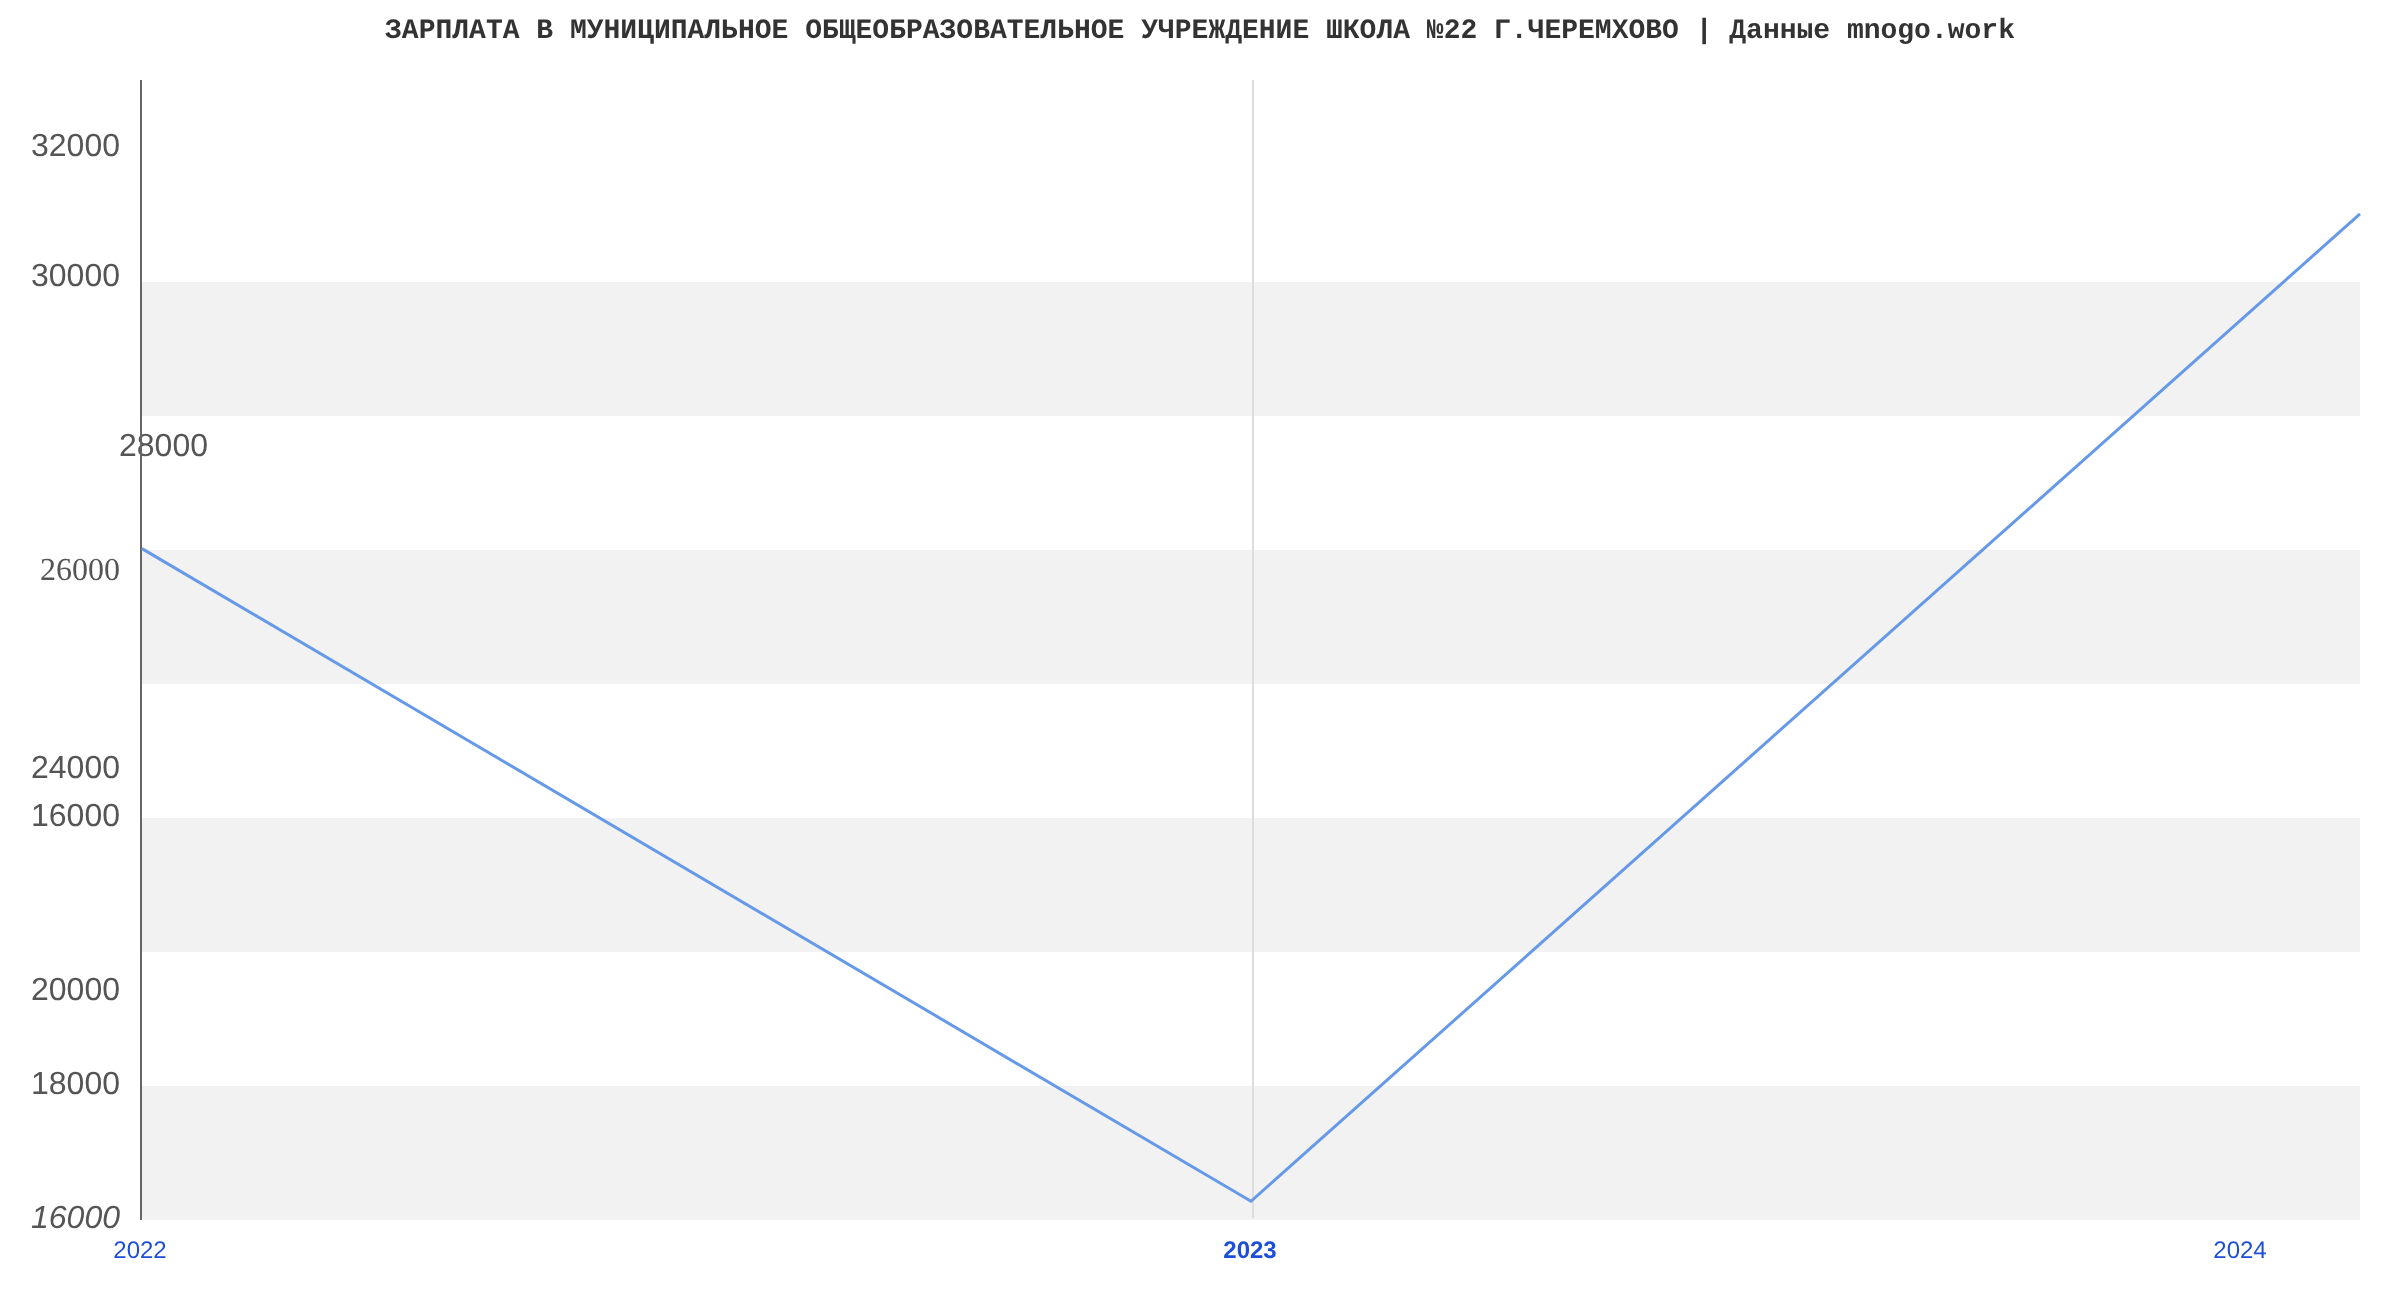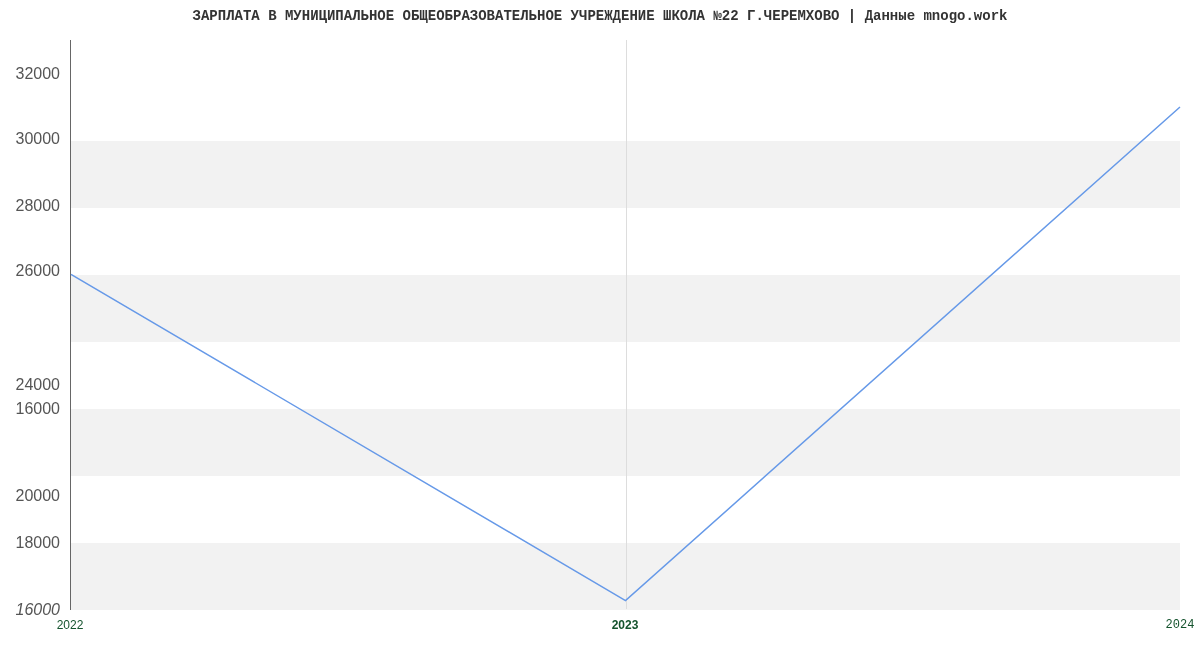--- a/index.html
+++ b/index.html
@@ -47,21 +47,21 @@
     text-align: right;
     width: 60px;
     font-size: 16px;
     color: #555555;
     left: 0;
     transform: translateY(-50%);
   }
   .x-label {
     position: absolute;
     font-size: 12px;
-    color: #14532d;
+    color: #1d4ed8;
     bottom: 18px;
     transform: translateX(-50%);
   }
   .x-gridline {
     position: absolute;
     top: 0;
     bottom: 0;
     width: 1px;
     background: #dddddd;
   }
@@ -83,30 +83,30 @@
 
 <div class="chart-container">
   <div class="chart-title">ЗАРПЛАТА В МУНИЦИПАЛЬНОЕ ОБЩЕОБРАЗОВАТЕЛЬНОЕ УЧРЕЖДЕНИЕ ШКОЛА №22 Г.ЧЕРЕМХОВО | Данные mnogo.work</div>
 
   <div id="y-labels">
       <div class="y-label" style="top: 610px; font-style: italic;">16000</div>
       <div class="y-label" style="top: 542.941px;">18000</div>
       <div class="y-label" style="top: 496px;">20000</div>
       <div class="y-label" style="top: 408.824px;">16000</div>
       <div class="y-label" style="top: 341.765px; margin-top: 43px;">24000</div>
-      <div class="y-label" style="top: 271px;">26000</div>
-      <div class="y-label" style="top: 206px;">28000</div>
+      <div class="y-label" style="top: 286px; font-family: Liberation Serif, serif;">26000</div>
+      <div class="y-label" style="top: 224px; margin-left: 44px;">28000</div>
       <div class="y-label" style="top: 139px;">30000</div>
       <div class="y-label" style="top: 73.5294px;">32000</div>
     </div>
 
   <div id="x-labels">
       <div class="x-label" style="left: 70px;">2022</div>
       <div class="x-label" style="left: 625px; font-weight: bold;">2023</div>
-      <div class="x-label" style="left: 1180px; font-family: Liberation Mono, monospace;">2024</div>
+      <div class="x-label" style="left: 1120px;">2024</div>
     </div>
 
   <div class="plot-area" id="plot-area">
 
     <div class="band" style="top: 502.941px; height: 67.0588px;"></div>
       <div class="band" style="top: 368.824px; height: 67.0588px;"></div>
       <div class="band" style="top: 234.706px; height: 67.0588px;"></div>
       <div class="band" style="top: 100.588px; height: 67.0588px;"></div>
       <div class="x-gridline" style="left: 555px;"></div>
       <svg class="line-layer" id="line-layer" preserveAspectRatio="none" viewBox="0 0 1110 570">

